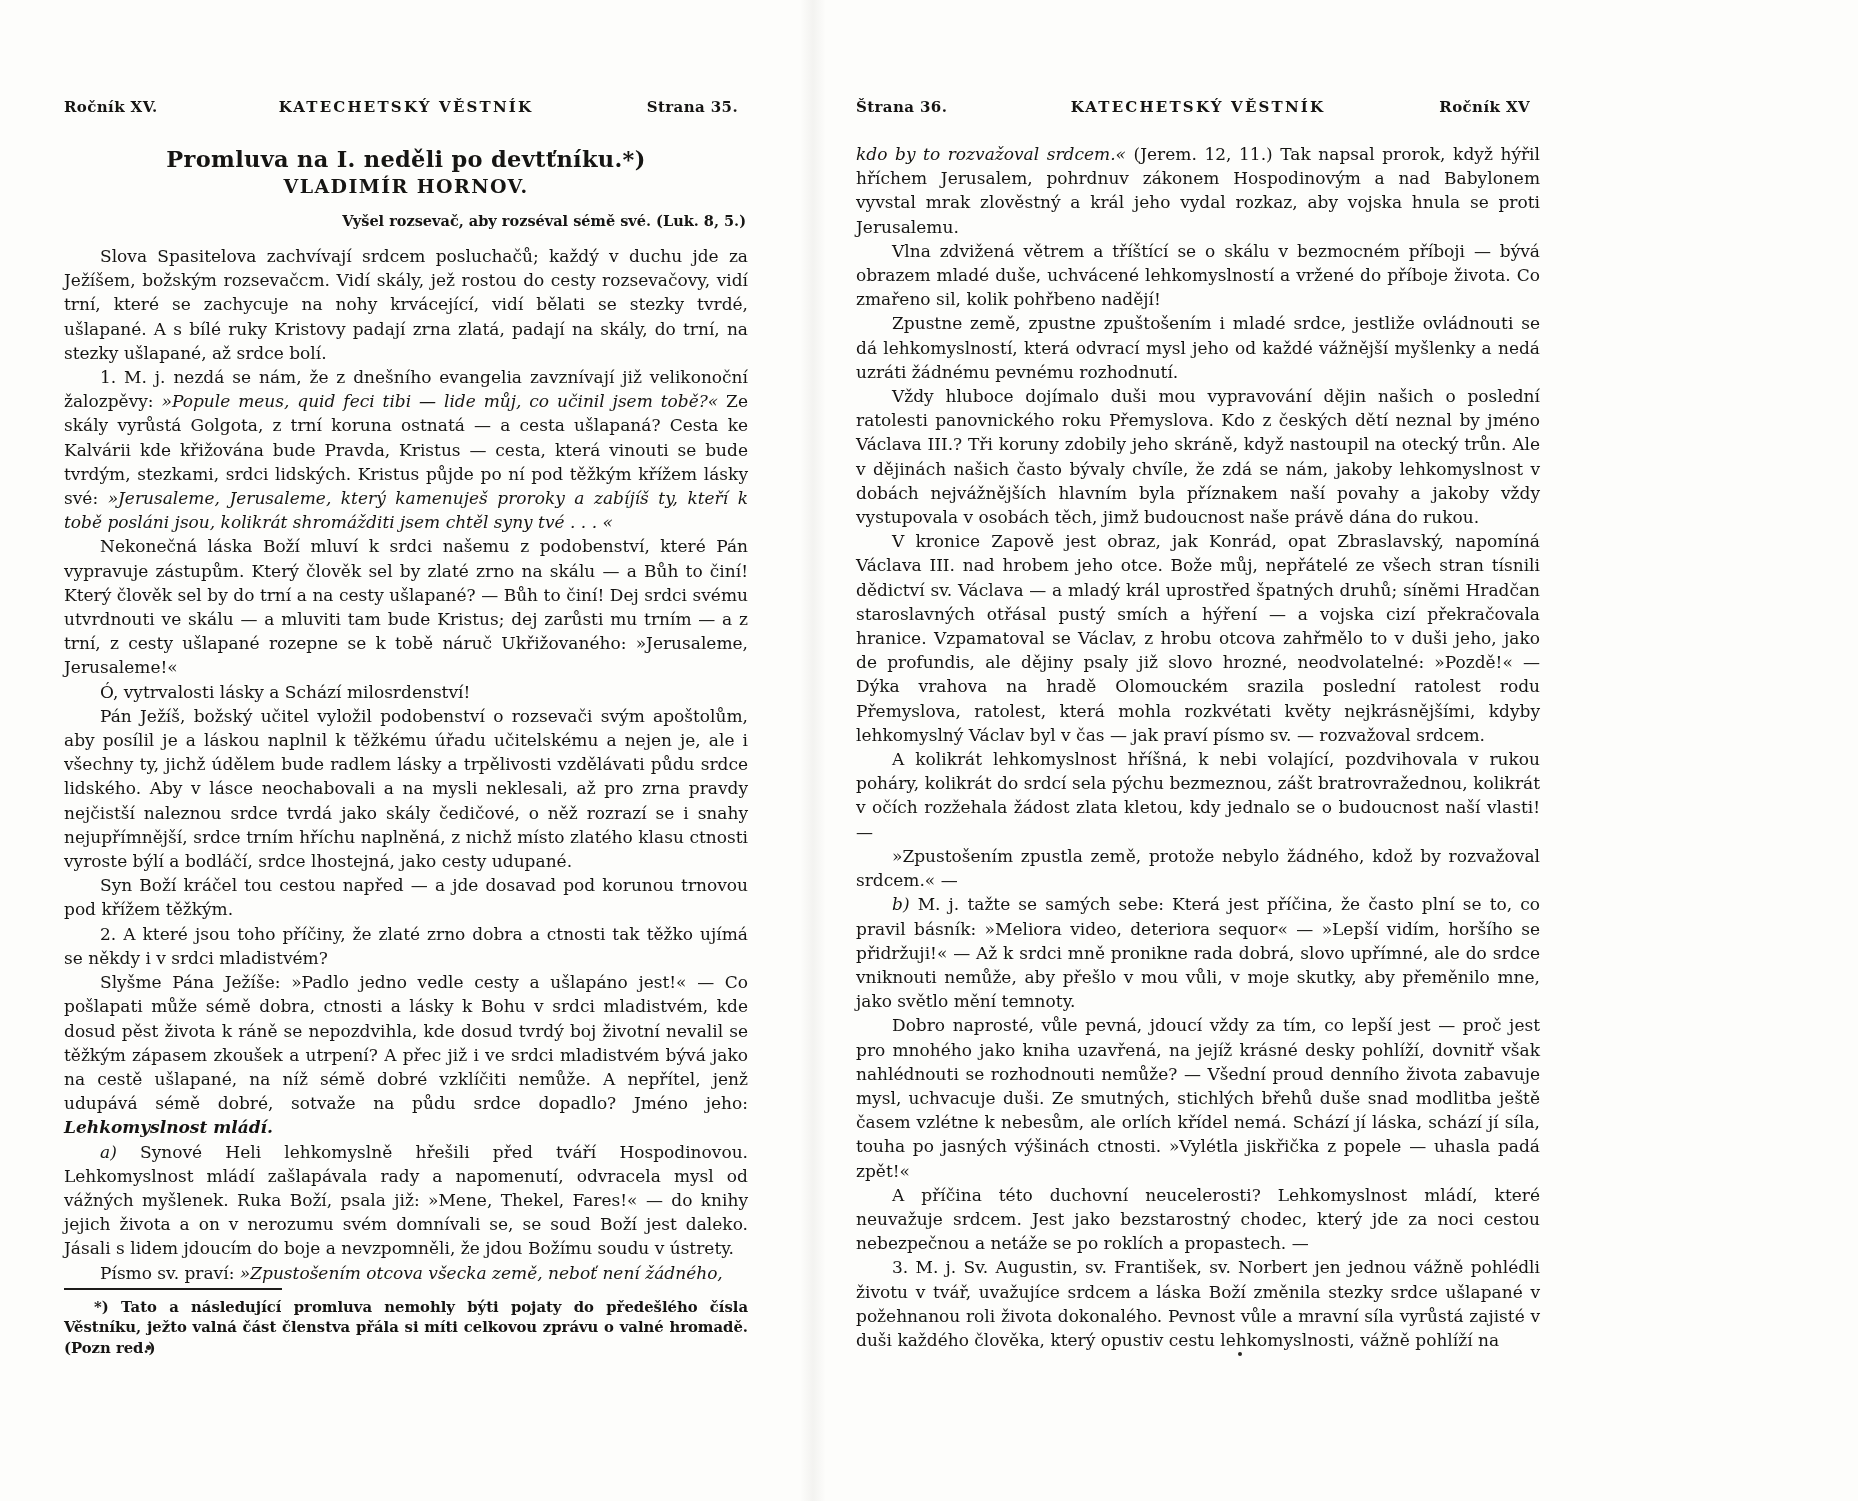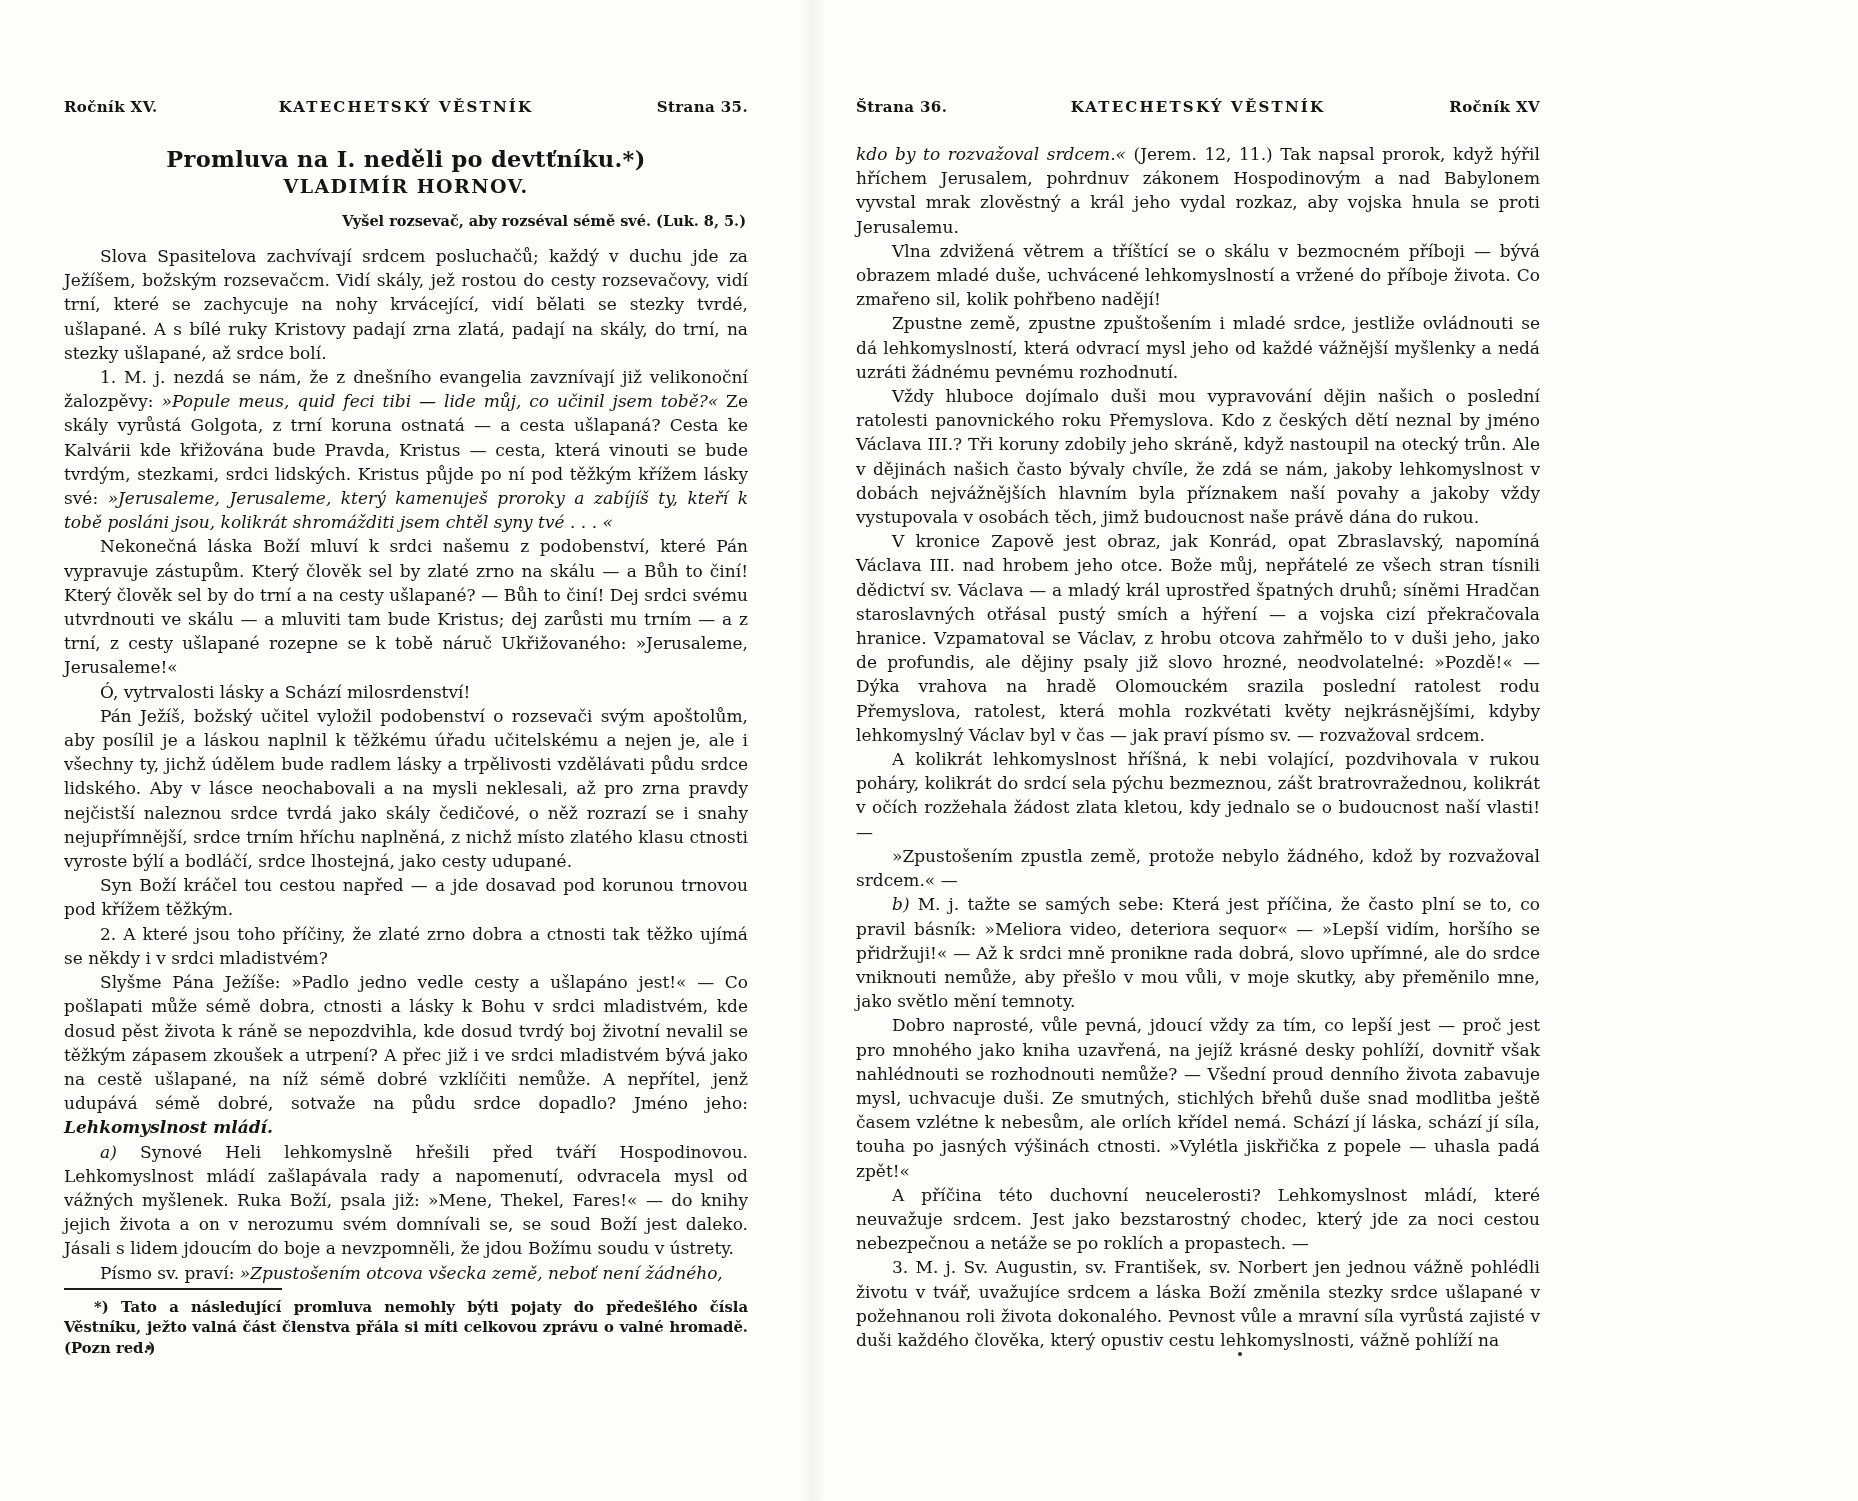--- a/index.html
+++ b/index.html
@@ -38,21 +38,21 @@
 
   .running-head {
     position: relative;
     margin-top: 98px;
     height: 26px;
     font-size: 15px;
     font-weight: 700;
   }
   .rh-left   { position: absolute; left: 0;  top: 0; letter-spacing: 0.4px; }
   .rh-center { position: absolute; left: 0; right: 0; top: 0; text-align: center; letter-spacing: 2.2px; }
-  .rh-right  { position: absolute; right: 0; top: 0; letter-spacing: 0.4px; }
+  .rh-right  { position: absolute; right: 10px; top: 0; letter-spacing: 0.4px; }
 
   .article-title {
     margin: 22px 0 0 0;
     text-align: center;
     font-size: 22.5px;
     font-weight: 700;
     letter-spacing: 0.3px;
   }
   .article-author {
     margin-top: 3px;

